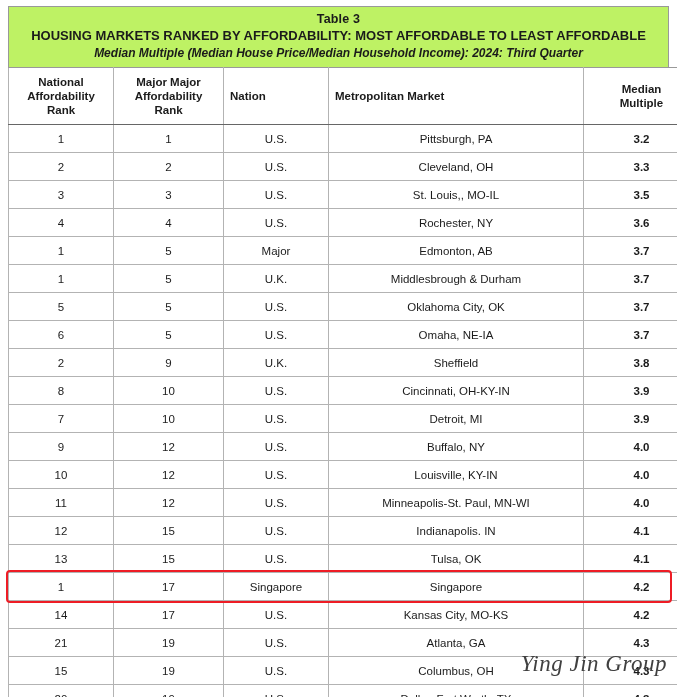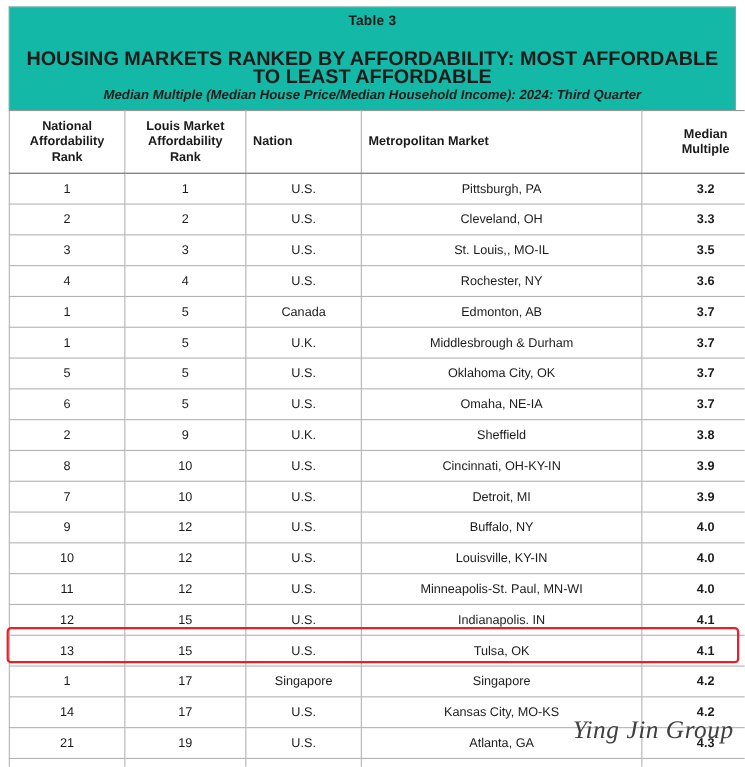--- a/index.html
+++ b/index.html
@@ -25,35 +25,35 @@
     position: absolute;
     left: 8px;
     top: 6px;
     width: 661px;
   }
   .title-block {
     border: 1px solid #999999;
     border-bottom: none;
     text-align: center;
     padding: 4px 10px 6px 10px;
-    background: #14b8a6;
+    background: #bef264;
   }
   .title-line1 {
     font-size: 12.5px;
     font-weight: bold;
     color: #1b1b1b;
     letter-spacing: 0.2px;
     line-height: 16px;
   }
   .title-line2 {
-    font-size: 18px;
+    font-size: 13px;
     font-weight: bold;
     color: #1b1b1b;
     line-height: 16px;
-    margin-top: 18px;
+    margin-top: 1px;
   }
   .title-line3 {
     font-size: 12px;
     font-weight: bold;
     color: #1b1b1b;
     line-height: 16px;
     margin-top: 1px;
     font-style: italic;
   }
   table.afford {
@@ -140,21 +140,21 @@
         <col class="col-median">
       </colgroup>
       <thead>
         <tr>
           <th class="col-natrank">
             <div>National</div>
             <div>Affordability</div>
             <div>Rank</div>
           </th>
           <th class="col-majrank">
-            <div>Louis Market</div>
+            <div>Major Major</div>
             <div>Affordability</div>
             <div>Rank</div>
           </th>
           <th class="col-nation">Nation</th>
           <th class="col-metro">Metropolitan Market</th>
           <th class="col-median">
             <div>Median</div>
             <div>Multiple</div>
           </th>
         </tr>
@@ -184,21 +184,21 @@
           <tr>
             <td class="c-natrank">4</td>
             <td class="c-majrank">4</td>
             <td class="c-nation">U.S.</td>
             <td class="c-metro">Rochester, NY</td>
             <td class="c-median">3.6</td>
           </tr>
           <tr>
             <td class="c-natrank">1</td>
             <td class="c-majrank">5</td>
-            <td class="c-nation">Canada</td>
+            <td class="c-nation">Major</td>
             <td class="c-metro">Edmonton, AB</td>
             <td class="c-median">3.7</td>
           </tr>
           <tr>
             <td class="c-natrank">1</td>
             <td class="c-majrank">5</td>
             <td class="c-nation">U.K.</td>
             <td class="c-metro">Middlesbrough &amp; Durham</td>
             <td class="c-median">3.7</td>
           </tr>

